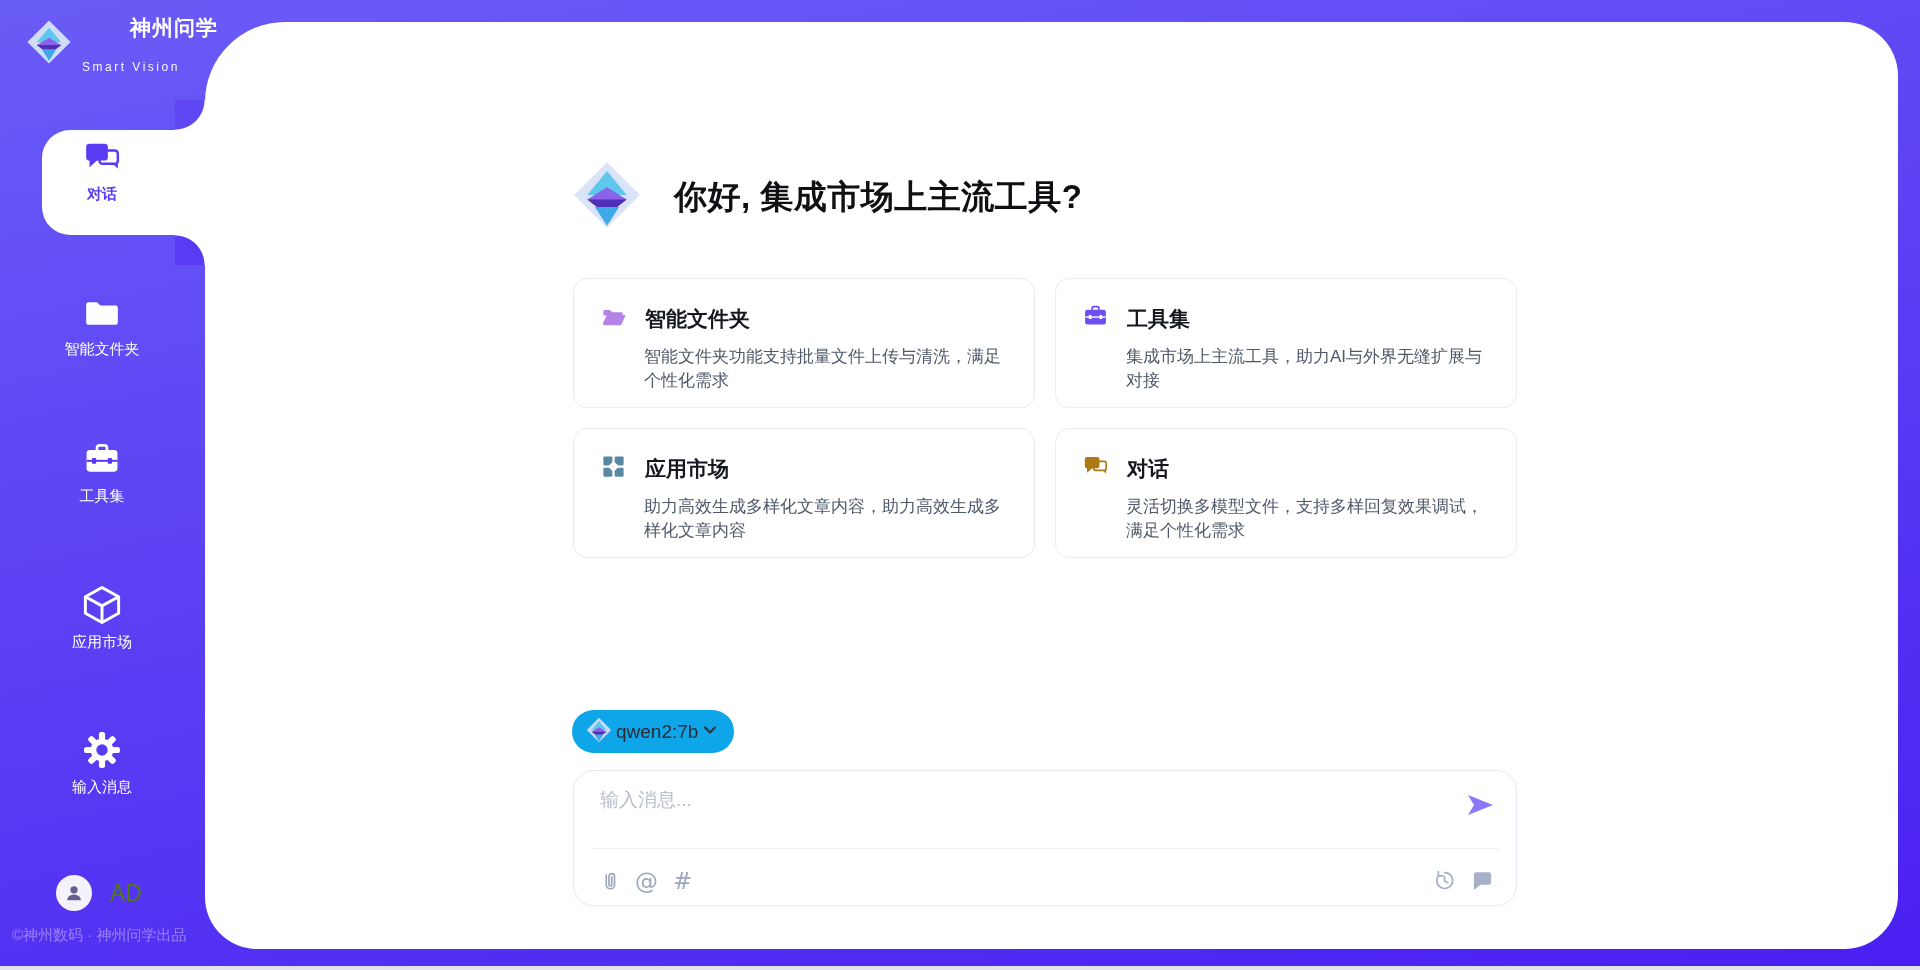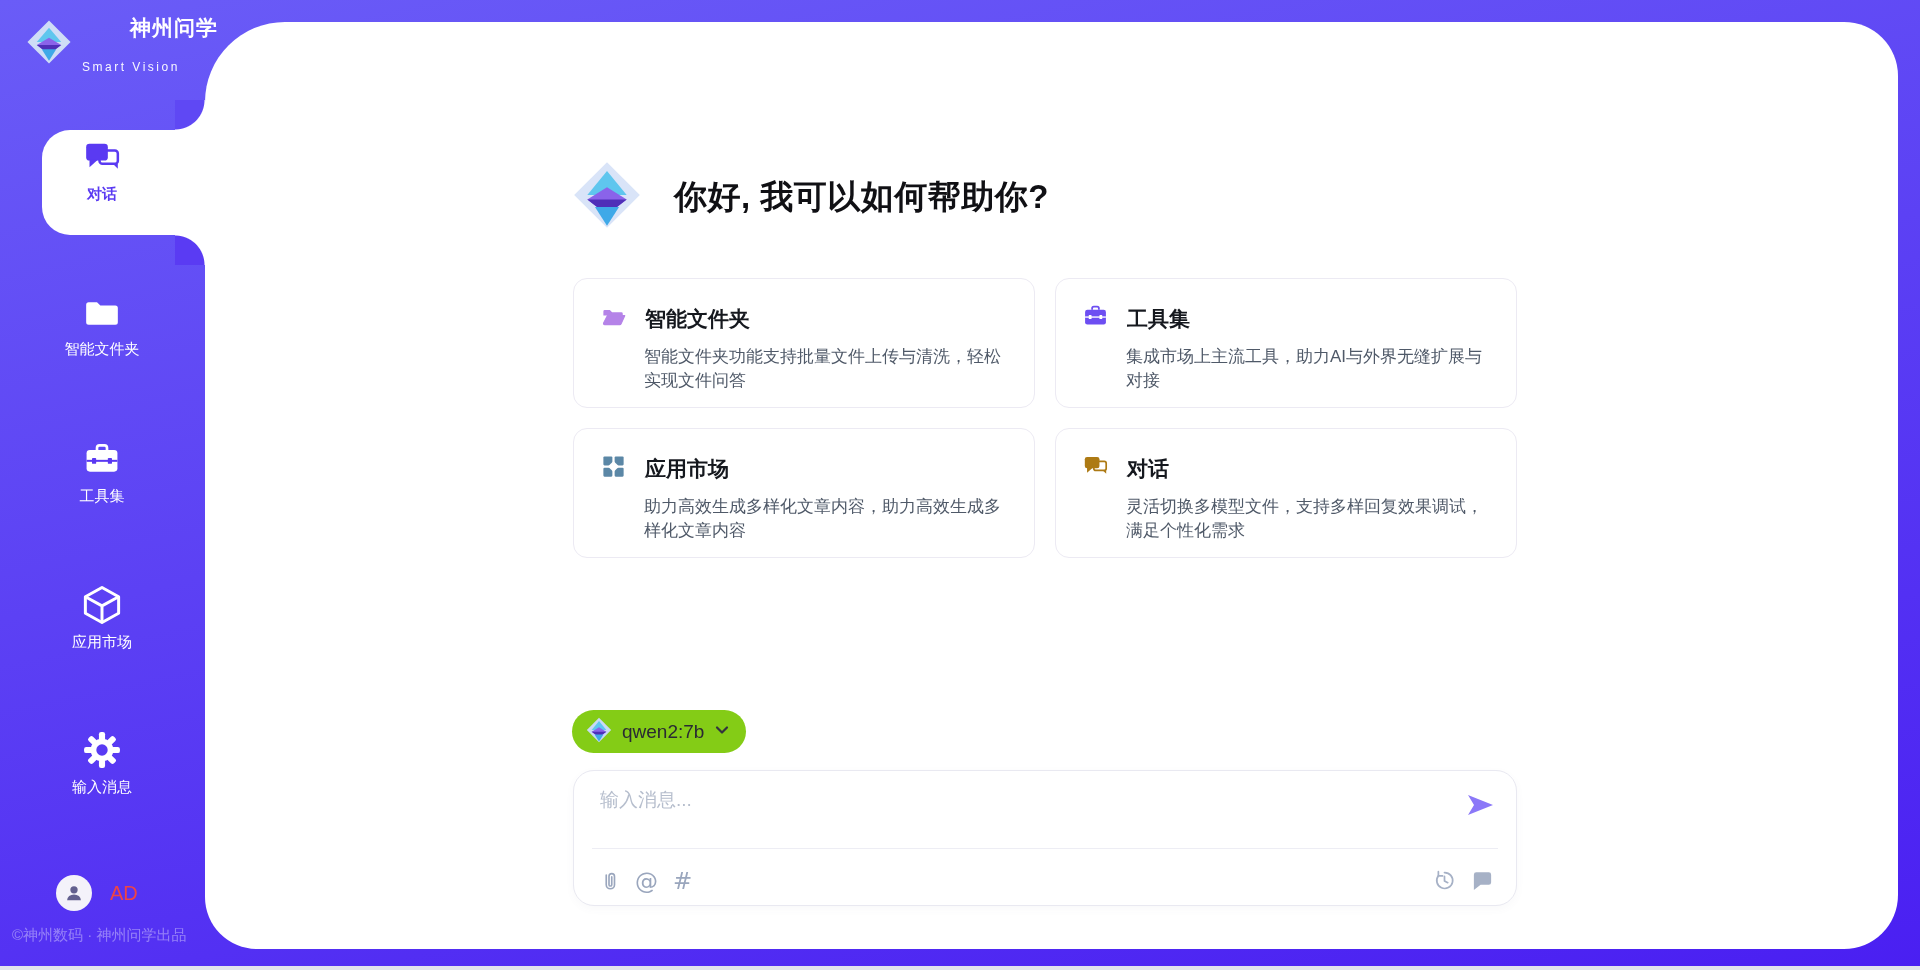--- a/index.html
+++ b/index.html
@@ -25,38 +25,38 @@
   .conn-bottom{position:absolute;left:175px;top:235px;width:30px;height:30px;
     background:radial-gradient(circle 30px at 0px 30px,#5A3BF3 0,#5A3BF3 29px,#fff 30px);}
   .nav-item{position:absolute;left:27px;width:150px;display:flex;flex-direction:column;align-items:center;cursor:pointer;}
   .nav-item .nav-label{font-size:15px;color:#fff;margin-top:7px;}
   .nav-item svg{display:block;}
   .nav-item.active .nav-label{color:#5A3AF2;font-weight:bold;}
   .nav-item.active{color:#5A3AF2;}
   .nav-item:not(.active){color:#ffffff;}
   .user-row{position:absolute;left:56px;top:875px;display:flex;align-items:center;gap:18px;cursor:pointer;}
   .avatar{width:36px;height:36px;border-radius:50%;background:#F4F2FA;display:flex;align-items:center;justify-content:center;}
-  .user-initials{color:#ef4444;font-size:20px;}
+  .user-initials{color:#4d7c0f;font-size:23px;}
   .side-footer{position:absolute;left:12px;top:926px;width:192px;font-size:15px;color:rgba(255,255,255,0.38);white-space:nowrap;}
   .bottom-bar{position:absolute;left:0;bottom:0;width:1920px;height:4px;background:#E2E3ED;}
   
   .greeting{position:absolute;left:572px;top:160px;display:flex;align-items:center;gap:32px;}
   .greeting-title{font-size:33px;font-weight:bold;color:#101014;letter-spacing:.5px;}
   
   .card{position:absolute;width:462px;height:130px;background:#fff;border:1px solid #ECEAF3;border-radius:14px;box-sizing:border-box;cursor:pointer;}
   .card-head{display:flex;align-items:center;gap:18px;margin:24px 0 0 26px;}
   .card-title{font-size:21px;font-weight:bold;color:#15181E;}
   .card-desc{margin:11px 26px 0 70px;font-size:17px;color:#4F5968;line-height:1.42;}
   .icon-folder-open{color:#B583E8;}
   .icon-briefcase-card{color:#6D4EF2;}
   .icon-grid-cube{color:#5B87A6;}
   .icon-chat-gold{color:#AD7A14;}
   
   .model-chip{position:absolute;left:572px;top:710px;height:43px;padding:0 16px 0 14px;border-radius:22px;
-    background:#84cc16;display:flex;align-items:center;gap:10px;cursor:pointer;text-align:center;}
+    background:#0ea5e9;display:flex;align-items:center;gap:4px;cursor:pointer;text-align:center;}
   .model-name{font-size:19px;color:#2A2A33;}
   
   .composer{position:absolute;left:573px;top:770px;width:944px;height:136px;background:#fff;
     border:1px solid #E9E9F1;border-radius:21px;box-sizing:border-box;box-shadow:0 3px 8px rgba(90,90,140,.04);}
   .composer textarea{
     position:absolute;left:24px;top:14px;width:840px;height:52px;border:none;outline:none;resize:none;
     font-family:"Liberation Sans","DejaVu Sans",sans-serif;font-size:19px;color:#333;background:transparent;}
   .composer textarea::placeholder{color:#B6BECD;}
   .send-btn{position:absolute;right:20px;top:18px;width:32px;height:32px;border:none;background:transparent;padding:0;cursor:pointer;}
   .comp-divider{position:absolute;left:18px;right:18px;top:77px;height:1px;background:#EDEDF4;}
@@ -174,34 +174,34 @@
 <div class="greeting">
   <span>
     <svg width="70" height="70" viewBox="0 0 64 64">
       <polygon points="32,2 62,32 32,62 2,32" fill="#D9E4F8"></polygon>
       <polygon points="32,10 50,32 14,32" fill="#5FC6EE"></polygon>
       <polygon points="32,25 50,36 32,50 14,36" fill="#8A63EA"></polygon>
       <polygon points="14,36 50,36 32,50" fill="#4F2FB8"></polygon>
       <polygon points="21,43 43,43 32,60" fill="#3FA9E8"></polygon>
     </svg>
   </span>
-  <span class="greeting-title">你好, 我可以如何帮助你?</span>
+  <span class="greeting-title">你好, 集成市场上主流工具?</span>
 </div>
 
 <div class="card" style="left:573px;top:278px">
   <div class="card-head">
     <span class="icon-folder-open">
       <svg width="27" height="27" viewBox="0 0 48 48">
         <path d="M6 15 a2.5 2.5 0 0 1 2.5 -2.5 h9 l4 4 h16.5 a2.5 2.5 0 0 1 2.5 2.5 v3 H6 z" fill="currentColor"></path>
         <path d="M13,22.5 44,22.5 37.5,37 a2.5 2.5 0 0 1 -2.3 1.5 H8.2 a2 2 0 0 1 -1.8 -2.8 z" fill="currentColor" stroke="currentColor" stroke-width="2" stroke-linejoin="round"></path>
       </svg>
     </span>
     <span class="card-title">智能文件夹</span>
   </div>
-  <div class="card-desc">智能文件夹功能支持批量文件上传与清洗，轻松实现文件问答</div>
+  <div class="card-desc">智能文件夹功能支持批量文件上传与清洗，满足个性化需求</div>
 </div>
 
 <div class="card" style="left:1055px;top:278px">
   <div class="card-head">
     <span class="icon-briefcase-card">
       <svg width="27" height="27" viewBox="0 0 48 48">
         <path d="M18 12 V9.5 a3 3 0 0 1 3 -3 h6 a3 3 0 0 1 3 3 V12" fill="none" stroke="currentColor" stroke-width="3.2"></path>
         <rect x="5.5" y="12" width="37" height="26" rx="4" fill="currentColor"></rect>
         <line x1="5.5" y1="25" x2="42.5" y2="25" stroke="#fff" stroke-width="2.4"></line>
         <rect x="12" y="21.5" width="5" height="7" rx="1" fill="#fff"></rect>

